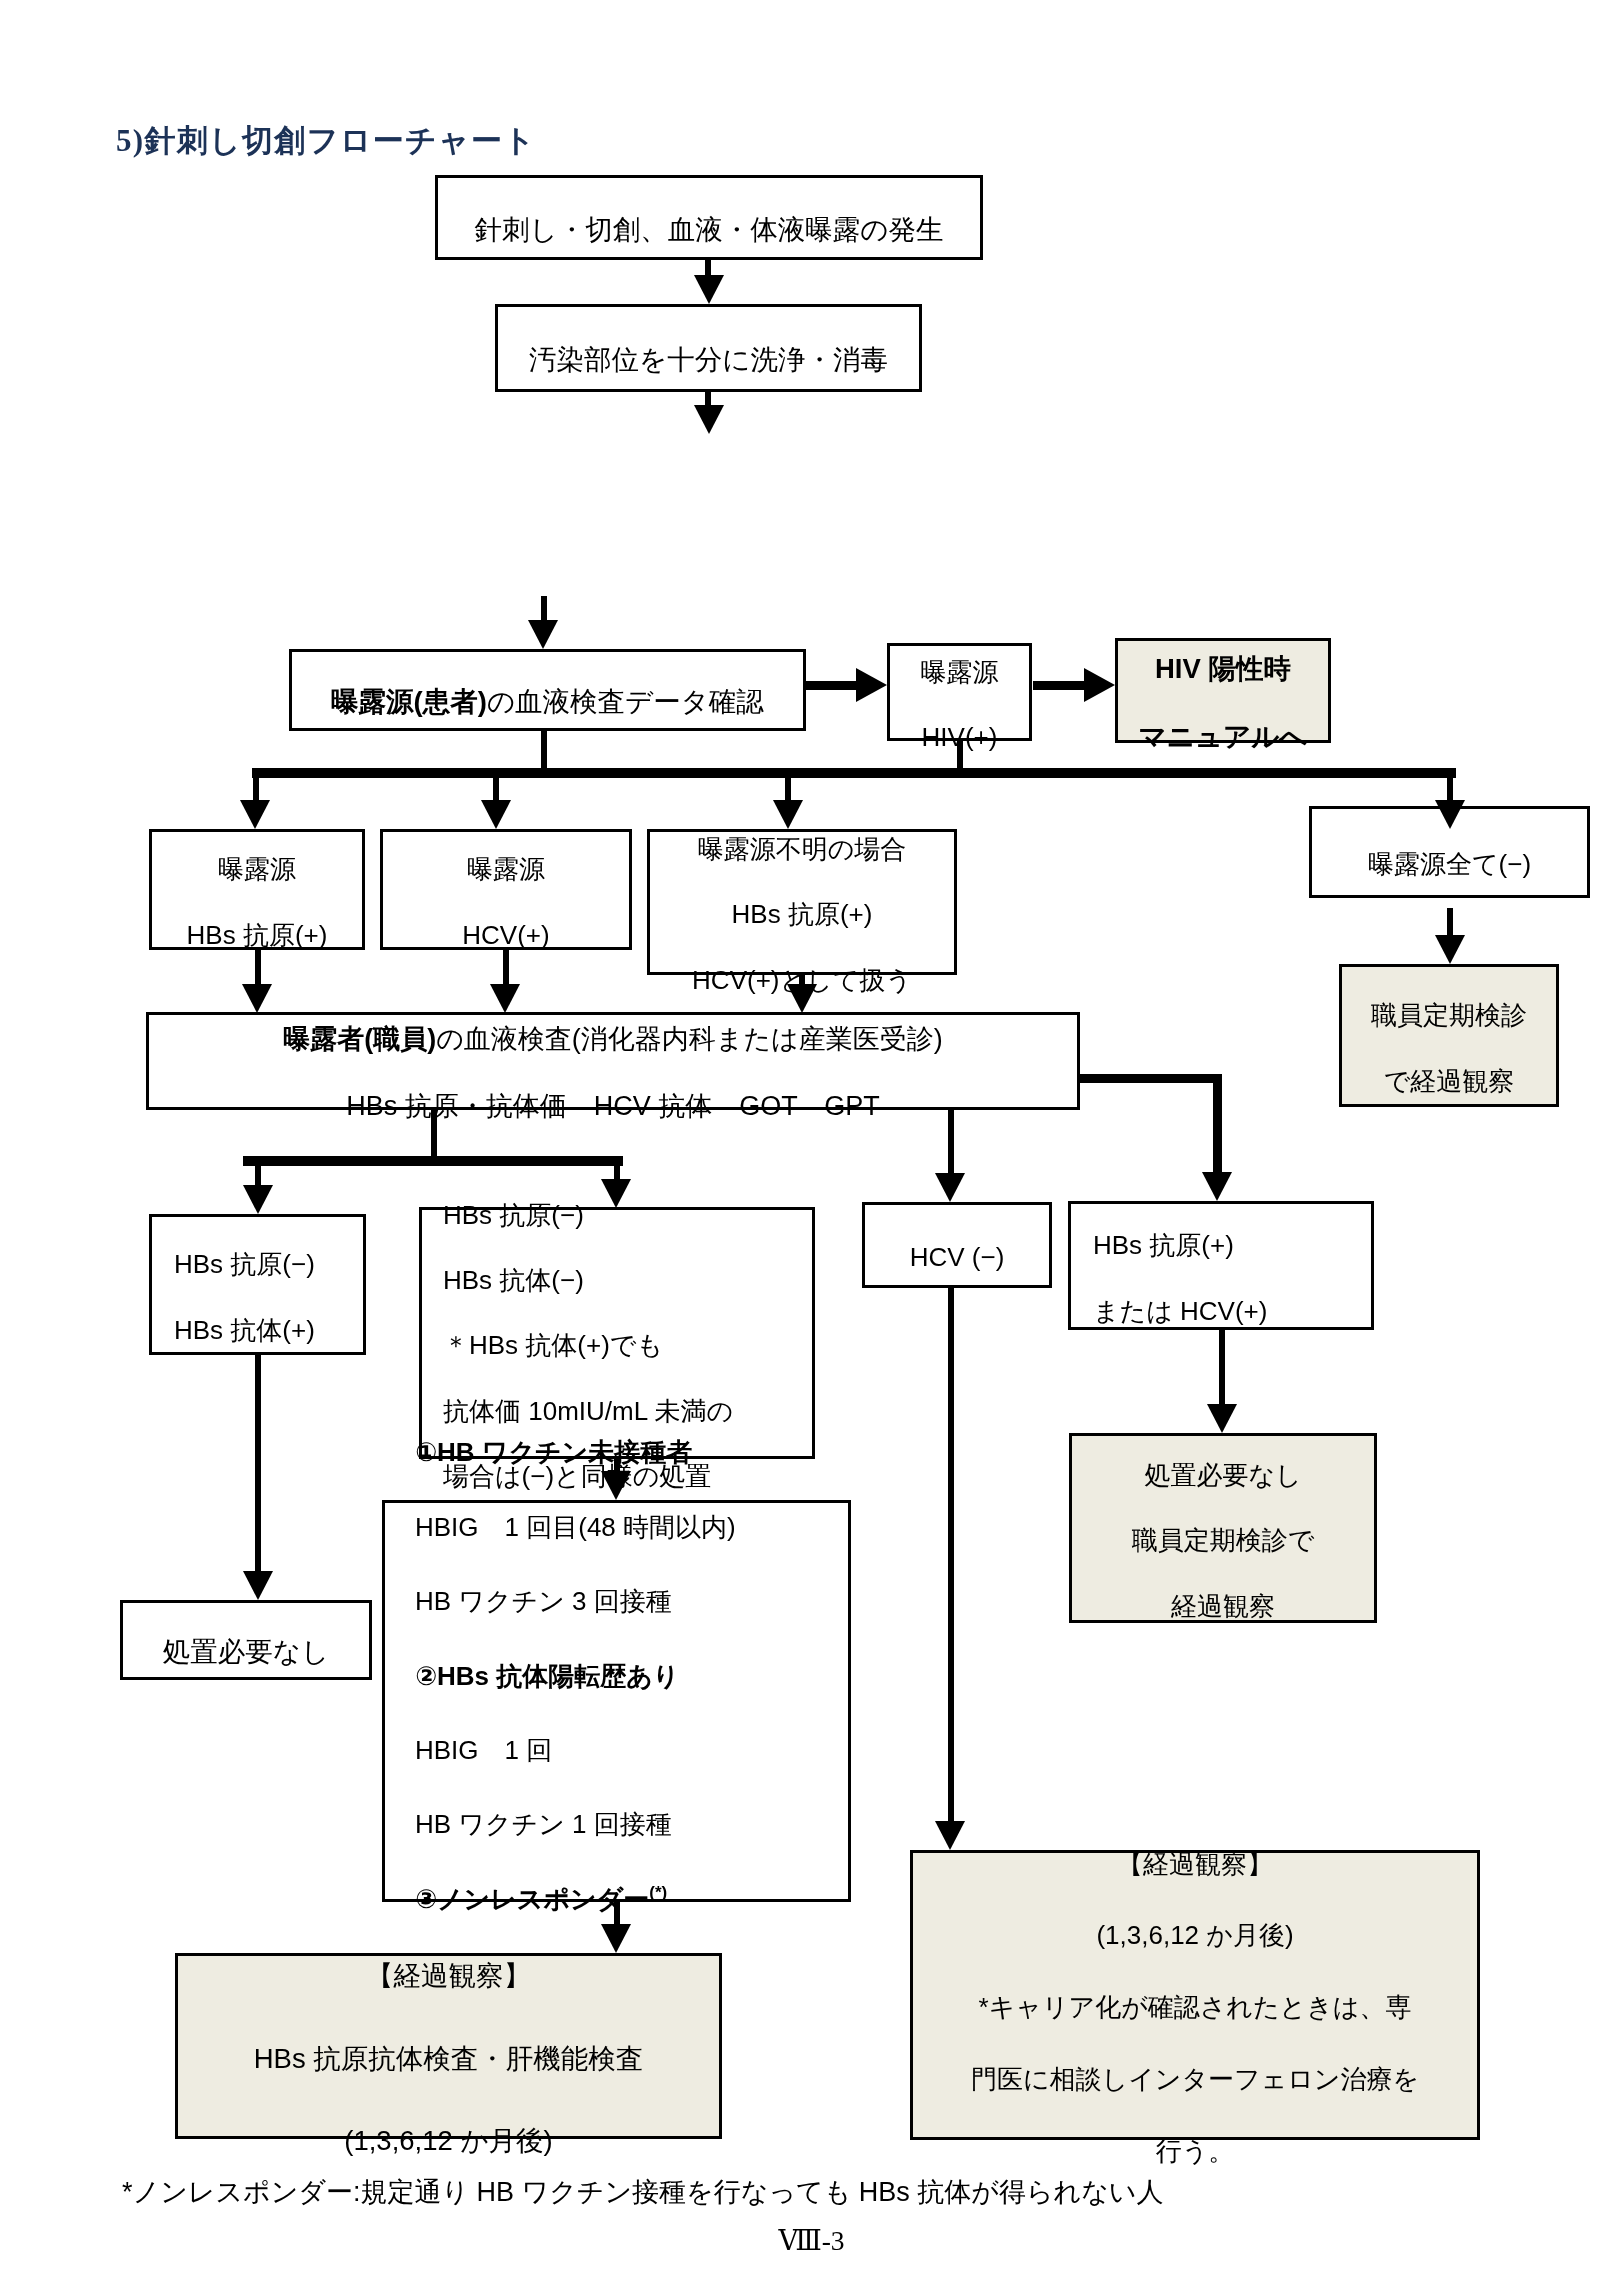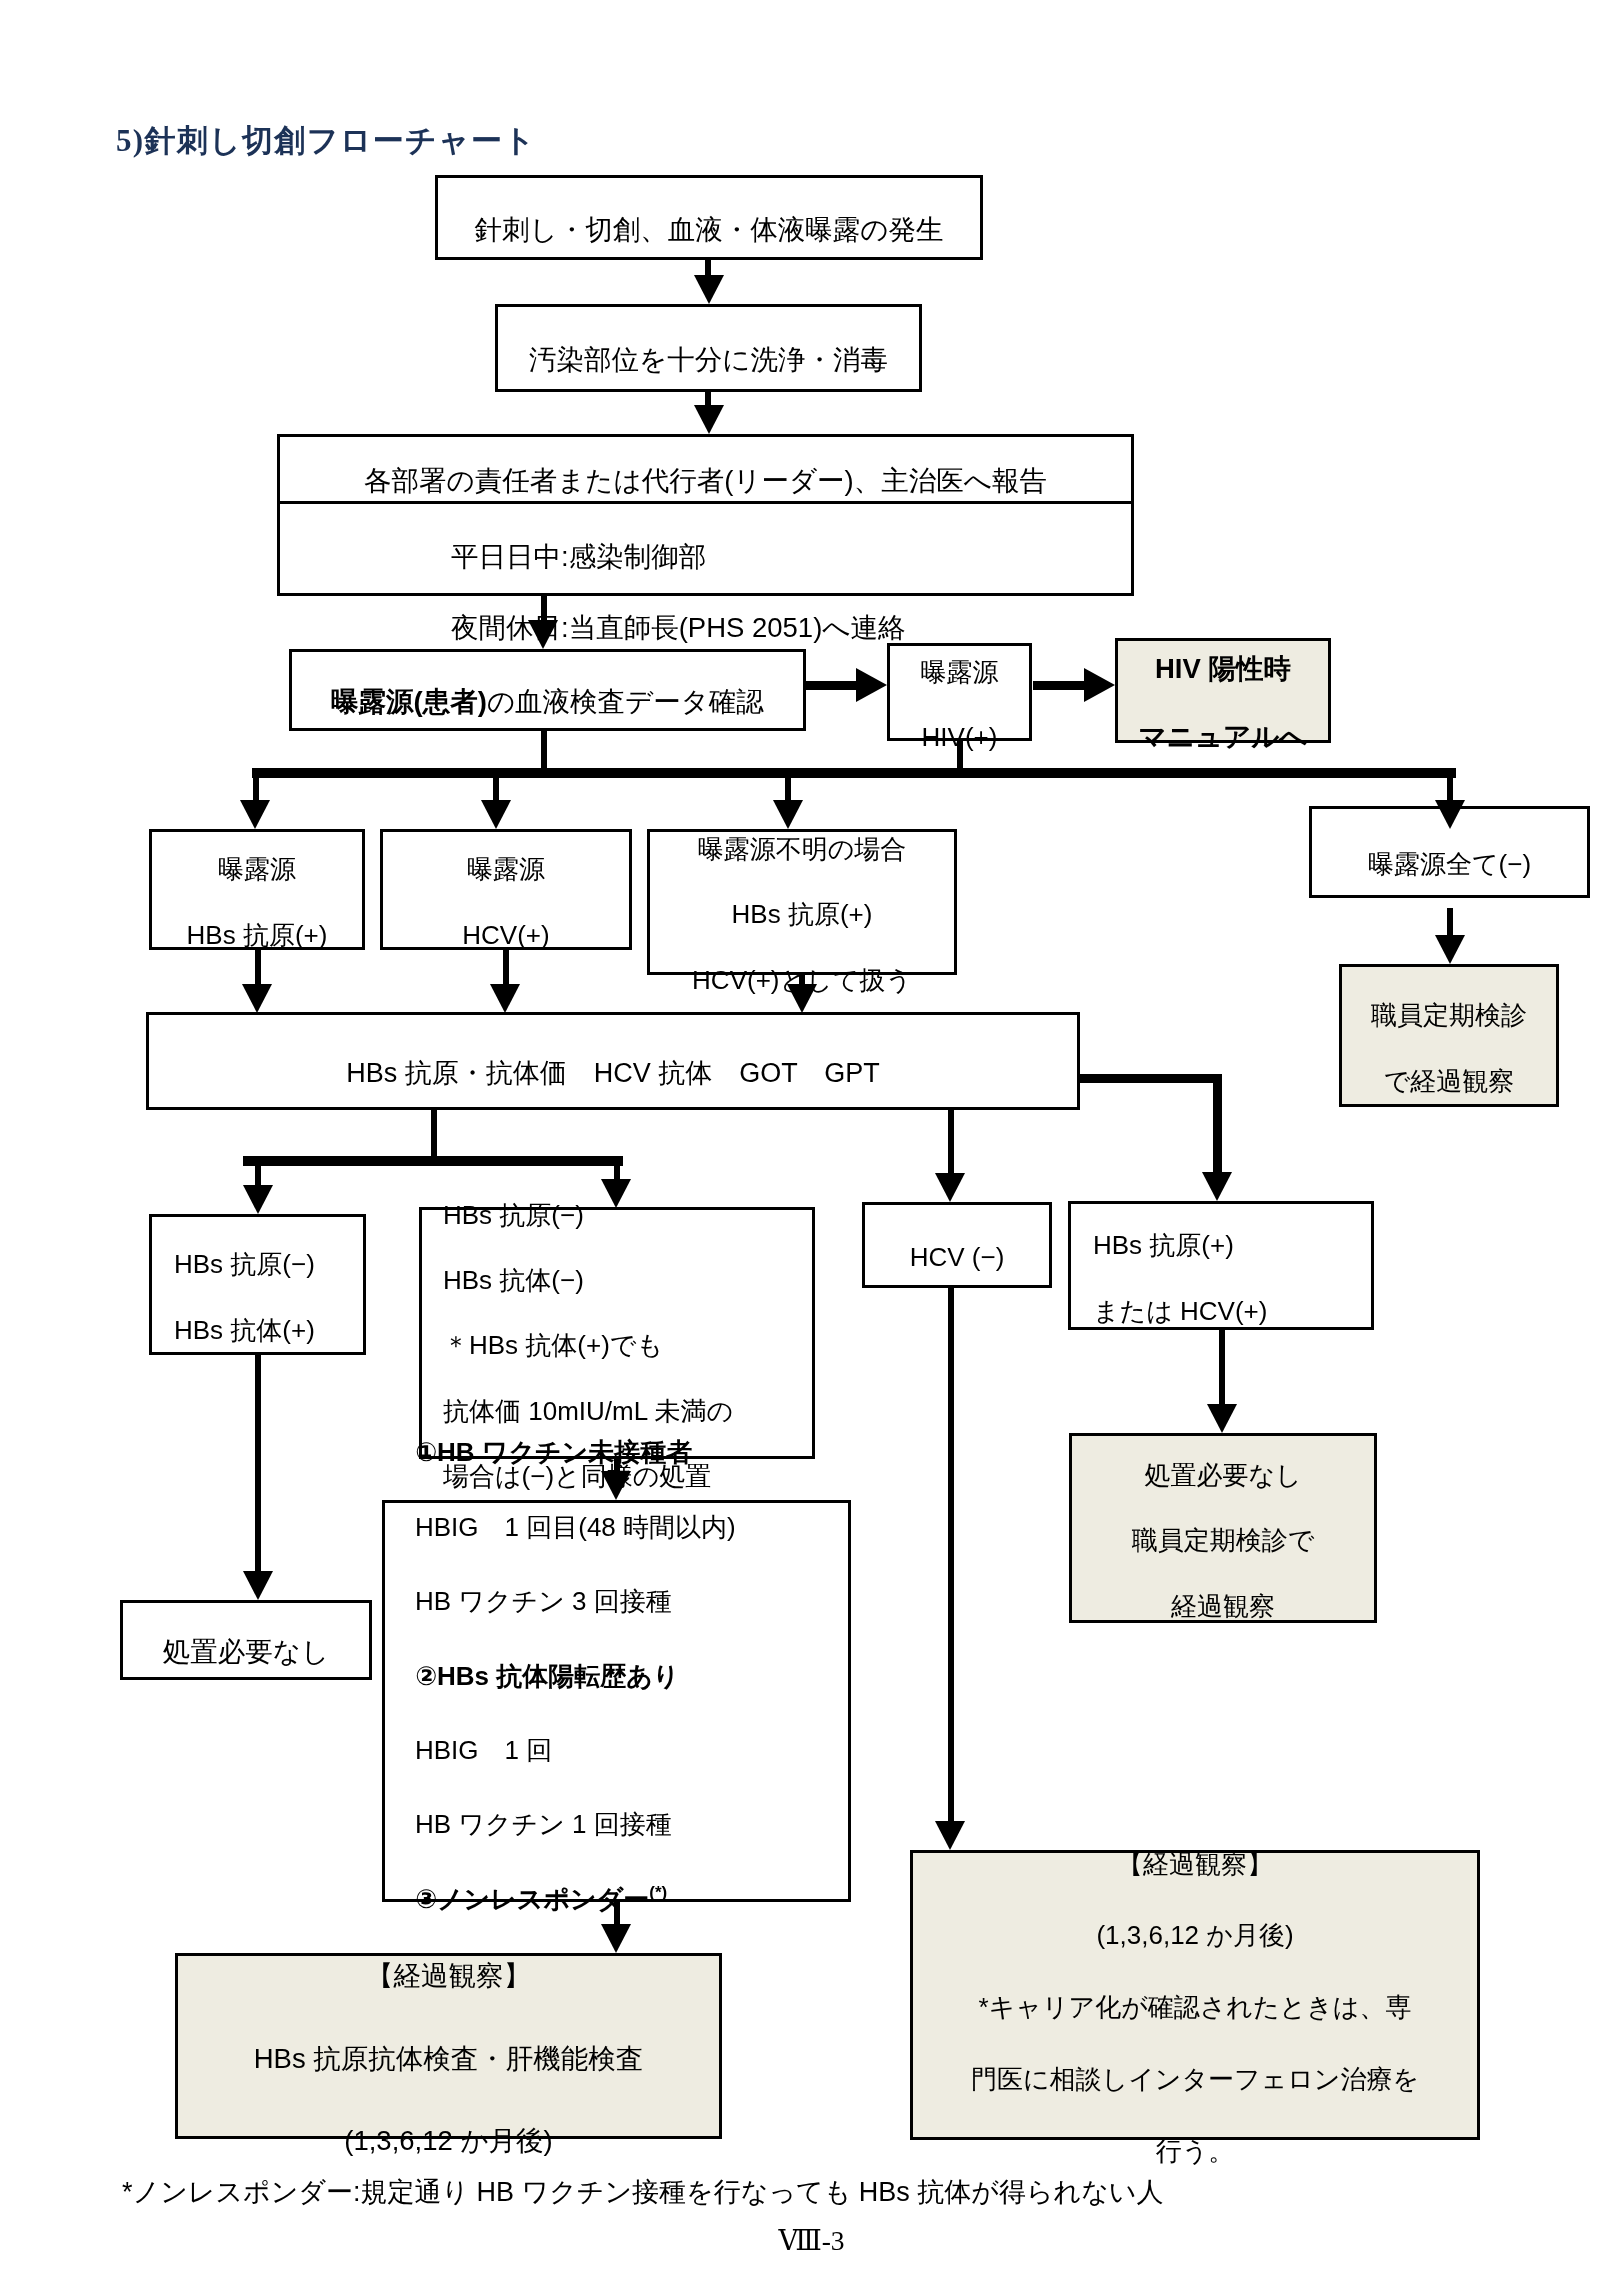--- a/index.html
+++ b/index.html
@@ -48,29 +48,20 @@
   <div id="title">5)針刺し切創フローチャート</div>
 
   <div class="box" style="left:435px;top:175px;width:548px;height:85px">
     <div class="ln">針刺し・切創、血液・体液曝露の発生</div>
   </div>
 
   <div class="box" style="left:495px;top:304px;width:427px;height:88px">
     <div class="ln">汚染部位を十分に洗浄・消毒</div>
   </div>
 
-  <div class="box" id="report-box" style="left:277px;top:434px;width:857px;height:162px">
-    <div id="report-head">
-      <div class="ln">各部署の責任者または代行者(リーダー)、主治医へ報告</div>
-    </div>
-    <div id="report-body">
-      <div class="ln">平日日中:感染制御部</div>
-      <div class="ln">夜間休日:当直師長(PHS 2051)へ連絡</div>
-    </div>
-  </div>
 
   <div class="box" style="left:289px;top:649px;width:517px;height:82px">
     <div class="ln"><b>曝露源(患者)</b><span>の血液検査データ確認</span></div>
   </div>
 
   <div class="box" style="left:887px;top:643px;width:145px;height:98px;font-size:26px">
     <div class="ln">曝露源</div>
     <div class="ln">HIV(+)</div>
   </div>
 
@@ -98,20 +89,21 @@
   <div class="box" style="left:1309px;top:806px;width:281px;height:92px;font-size:26px">
     <div class="ln">曝露源全て(−)</div>
   </div>
 
   <div class="box fill" style="left:1339px;top:964px;width:220px;height:143px;font-size:26px">
     <div class="ln">職員定期検診</div>
     <div class="ln">で経過観察</div>
   </div>
 
   <div class="box" style="left:146px;top:1012px;width:934px;height:98px;font-size:27px">
+    <div class="ln"><b>曝露者(職員)</b><span>の血液検査(消化器内科または産業医受診)</span></div>
     <div class="ln">HBs 抗原・抗体価　HCV 抗体　GOT　GPT</div>
   </div>
 
   <div class="box left" style="left:149px;top:1214px;width:217px;height:141px;font-size:26px;padding-left:22px">
     <div class="ln">HBs 抗原(−)</div>
     <div class="ln">HBs 抗体(+)</div>
   </div>
 
   <div class="box left" style="left:419px;top:1207px;width:396px;height:252px;font-size:26px;padding-left:21px">
     <div class="ln">HBs 抗原(−)</div>

